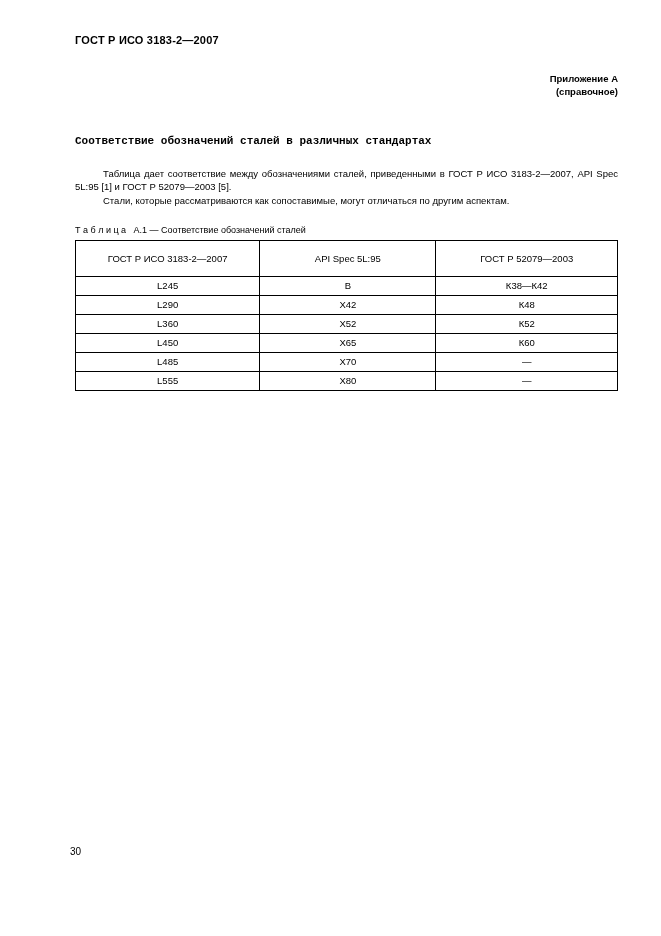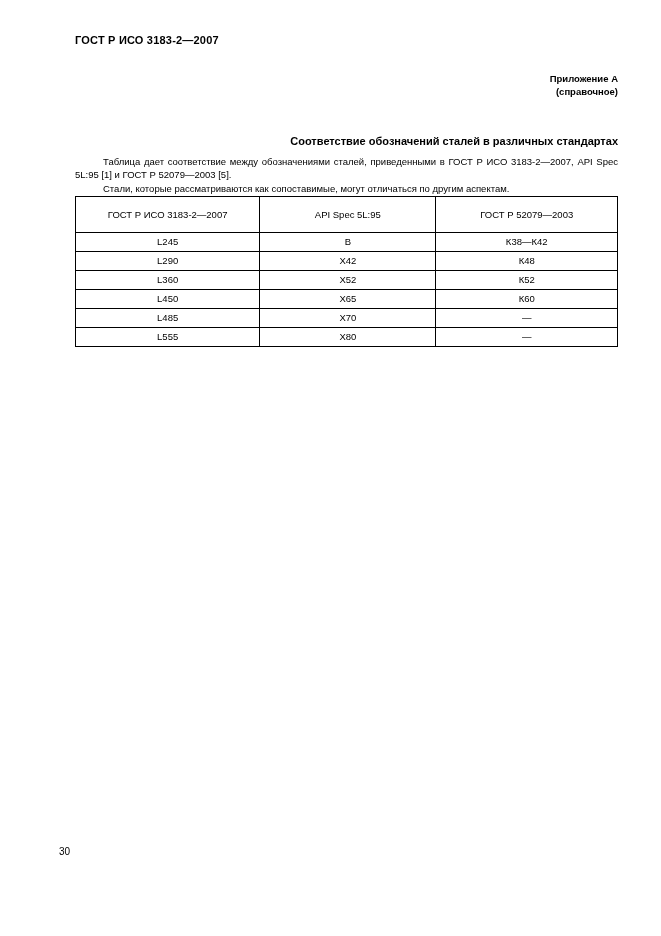--- a/index.html
+++ b/index.html
@@ -23,26 +23,27 @@
     letter-spacing: 0.2px;
   }
   .appendix-block {
     text-align: right;
     margin-top: 26px;
     font-size: 9.5px;
     font-weight: bold;
     line-height: 1.4;
   }
   .section-title {
-    text-align: right;
+    text-align: left;
     font-size: 11px;
     font-weight: bold;
     margin: 36px 0 0 0;
+    font-family: Liberation Mono, monospace;
   }
-  .para-group { margin-top: 8px; }
+  .para-group { margin-top: 20px; }
   .para {
     font-size: 9.5px;
     line-height: 1.45;
     margin: 0;
     text-indent: 28px;
     text-align: justify;
   }
   .table-caption {
     font-size: 9px;
     margin-top: 17px;
@@ -62,21 +63,21 @@
     font-weight: normal;
     padding: 3px 4px;
   }
   th { height: 36px; }
   td { height: 19px; }
   col.c1 { width: 34%; }
   col.c2 { width: 32.5%; }
   col.c3 { width: 33.5%; }
   .page-number {
     position: absolute;
-    left: 59px;
+    left: 70px;
     top: 846px;
     font-size: 10px;
   }
 </style>
 </head>
 <body>
 
 <div class="page">
 
   <div class="doc-header">ГОСТ Р ИСО 3183-2—2007</div>
@@ -86,20 +87,21 @@
     <div>(справочное)</div>
   </div>
 
   <div class="section-title">Соответствие обозначений сталей в различных стандартах</div>
 
   <div class="para-group">
     <p class="para">Таблица дает соответствие между обозначениями сталей, приведенными в ГОСТ Р ИСО 3183-2—2007, API Spec 5L:95 [1] и ГОСТ Р 52079—2003 [5].</p>
     <p class="para">Стали, которые рассматриваются как сопоставимые, могут отличаться по другим аспектам.</p>
   </div>
 
+  <div class="table-caption">Т а б л и ц а   А.1 — Соответствие обозначений сталей</div>
 
   <table>
     <colgroup>
       <col class="c1">
         <col class="c2">
         <col class="c3">
     </colgroup>
     <thead>
       <tr>
         <th>ГОСТ Р ИСО 3183-2—2007</th>

